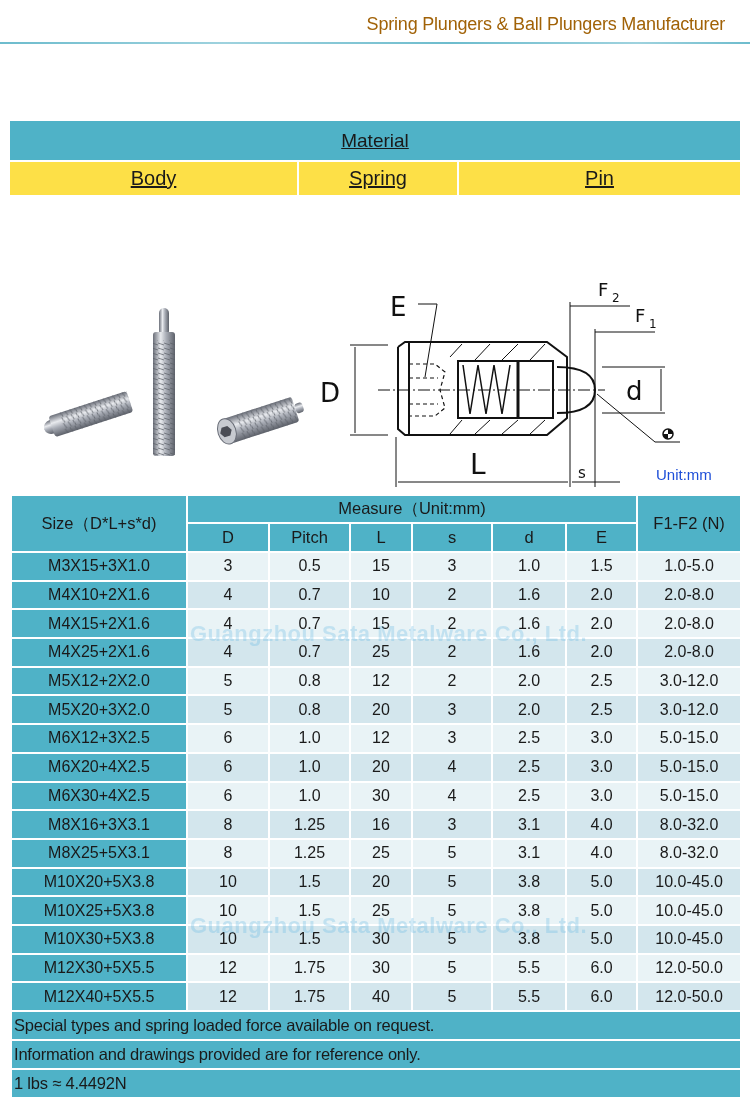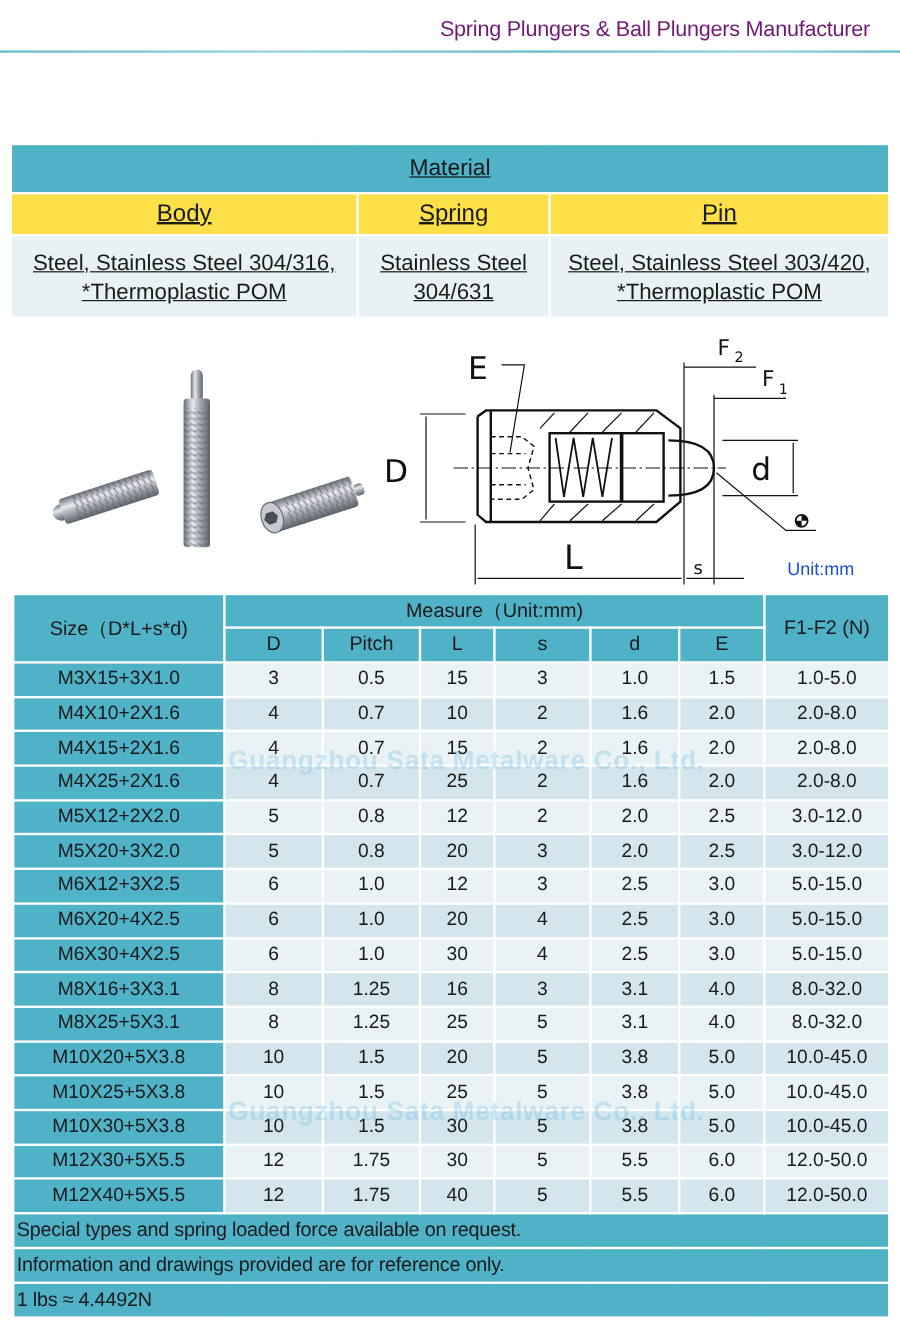--- a/index.html
+++ b/index.html
@@ -1,21 +1,21 @@
 <!DOCTYPE html>
 <html><head>
 <meta charset="utf-8">
 <style>
   * { box-sizing: border-box; margin: 0; padding: 0; }
   html, body { width: 750px; height: 1112px; background: #ffffff; overflow: hidden; }
   body { font-family: "Liberation Sans", "DejaVu Sans", sans-serif; color: #1a1a1a; position: relative; }
 
   .top-brand {
     position: absolute; top: 14px; right: 25px;
-    font-size: 18px; color: #701a75; letter-spacing: -0.2px;
+    font-size: 18px; color: #a16207; letter-spacing: -0.2px;
   }
   .top-rule {
     position: absolute; top: 42px; left: 0; width: 750px; height: 2px;
     background: linear-gradient(90deg, #6dbccd, #9ed2de 30%, #6dbccd 60%, #9ed2de 85%, #6dbccd);
   }
   .page-title {
     position: absolute; top: 83px; left: 10px;
     font-size: 22px; color: #0369a1; letter-spacing: -0.8px; margin-top: 32px;
   }
 
@@ -57,34 +57,20 @@
 
 <table class="mat">
   <tbody>
       <tr>
     <td class="h1" colspan="3">Material</td>
   </tr>
   <tr>
     <td class="h2" style="width:289px">Body</td>
     <td class="h2" style="width:160px">Spring</td>
     <td class="h2">Pin</td>
-  </tr>
-  <tr class="body">
-    <td>
-      <div>Steel, Stainless Steel 304/316,</div>
-      <div>*Thermoplastic POM</div>
-    </td>
-    <td>
-      <div>Stainless Steel</div>
-      <div>304/631</div>
-    </td>
-    <td>
-      <div>Steel, Stainless Steel 303/420,</div>
-      <div>*Thermoplastic POM</div>
-    </td>
   </tr>
 </tbody>
   </table>
 
 <div class="img-area">
   <svg class="photo" viewBox="0 0 290 200">
     <defs>
       <linearGradient id="metalV" x1="0" x2="1" y1="0" y2="0">
         <stop offset="0" stop-color="#6a6e78"></stop>
         <stop offset="0.35" stop-color="#e8eaee"></stop>

